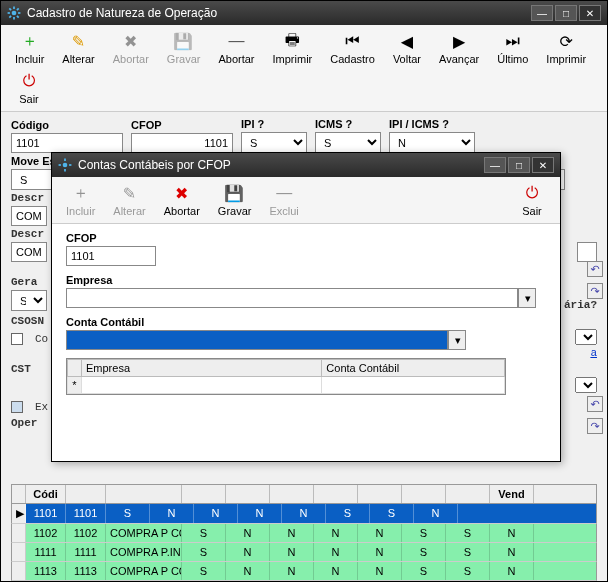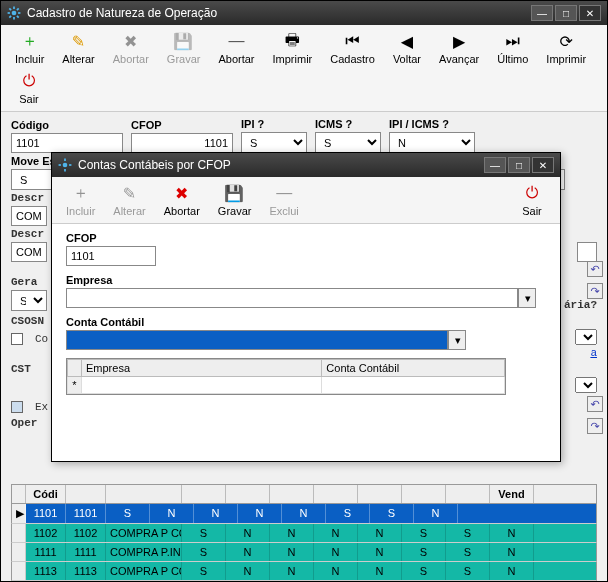--- a/index.html
+++ b/index.html
@@ -41,21 +41,21 @@
 
 .mini-grid { border: 1px solid #888; background: #fff; }
 .mini-grid table { width: 100%; border-collapse: collapse; }
 .mini-grid th { background: #eee; border: 1px solid #bbb; padding: 2px 4px; text-align: left; font-weight: normal; }
 .mini-grid td { border: 1px solid #ddd; padding: 2px 4px; height: 16px; }
 .mini-grid .rowhead { width: 14px; background: #eee; text-align: center; }
 
 .bottom-grid { position: absolute; left: 10px; right: 10px; bottom: 0; }
 .bg-header { display: flex; background: #eee; border: 1px solid #999; }
 .bg-header div { border-right: 1px solid #bbb; padding: 3px 4px; font-weight: bold; font-size: 11px; overflow: hidden; white-space: nowrap; }
-.bg-row { display: flex; border-left: 1px solid #999; border-right: 1px solid #999; border-bottom: 1px solid #ccc; background: #14b8a6; }
+.bg-row { display: flex; border-left: 1px solid #999; border-right: 1px solid #999; border-bottom: 1px solid #ccc; background: #86efac; }
 .bg-row.sel { background: #0a5fc4; color: #fff; }
 .bg-row div { border-right: 1px solid rgba(0,0,0,0.15); padding: 3px 4px; overflow: hidden; white-space: nowrap; font-size: 11px; }
 .bg-row.sel div { border-right: 1px solid rgba(255,255,255,0.3); }
 .c-ind { width: 14px; text-align:center; background:#eee; color:#000; }
 .c0 { width: 40px; text-align:center; }
 .c1 { width: 40px; text-align:center; }
 .c2 { width: 76px; }
 .c3,.c4,.c5,.c6,.c7,.c8,.c9,.c10 { width: 44px; text-align:center; }
 
 .section-label { font-weight: bold; margin: 4px 0 2px; }

